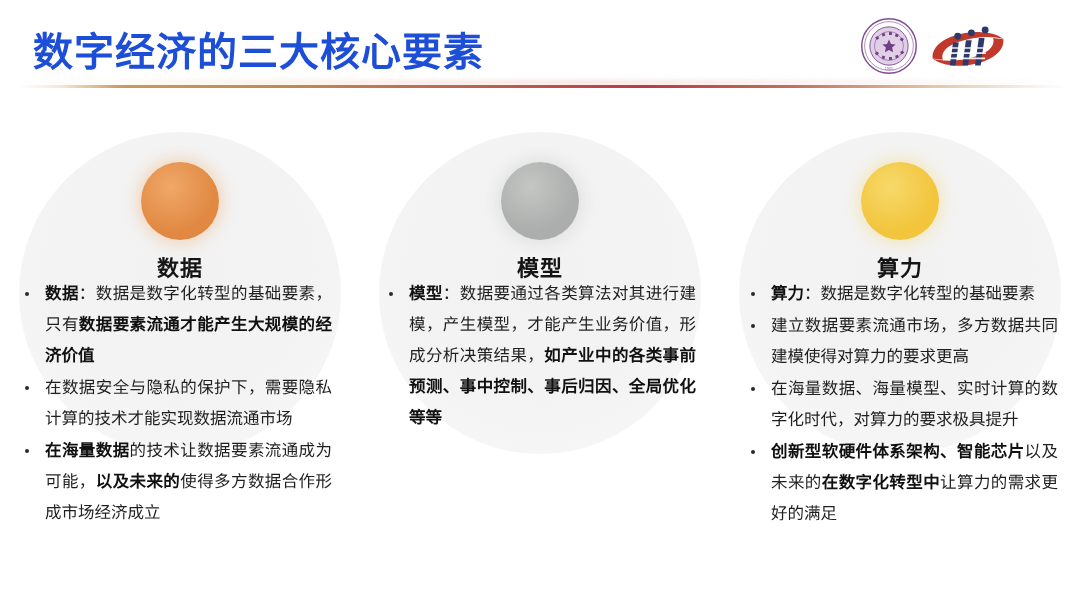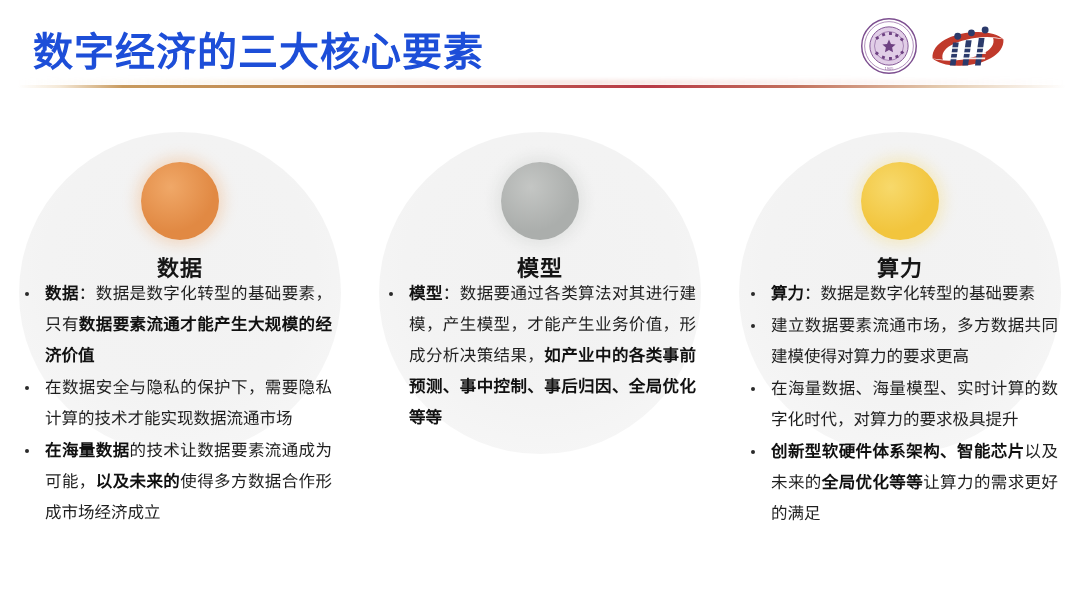--- a/index.html
+++ b/index.html
@@ -253,17 +253,17 @@
   </div>
 
   <div class="col col-3">
     <div class="halo"></div>
     <div class="bubble" style="background: radial-gradient(circle at 38% 32%, rgb(247, 217, 107) 0%, rgb(242, 197, 61) 62%, rgb(242, 197, 61) 100%); box-shadow: rgba(247, 217, 107, 0.333) 0px 0px 14px 5px;"></div>
     <div class="col-title">算力</div>
     <ul class="bullets">
         <li><b>算力</b><span>：数据是数字化转型的基础要素</span></li>
         <li><span>建立数据要素流通市场，多方数据共同建模使得对算力的要求更高</span></li>
         <li><span>在海量数据、海量模型、实时计算的数字化时代，对算力的要求极具提升</span></li>
-        <li><b>创新型软硬件体系架构、智能芯片</b><span>以及未来的</span><b>全局优化等等</b><span>让算力的需求更好的满足</span></li>
+        <li><b>创新型软硬件体系架构、智能芯片</b><span>以及未来的</span><b>在数字化转型中</b><span>让算力的需求更好的满足</span></li>
       </ul>
   </div>
 
 </div>
 
 </body></html>

